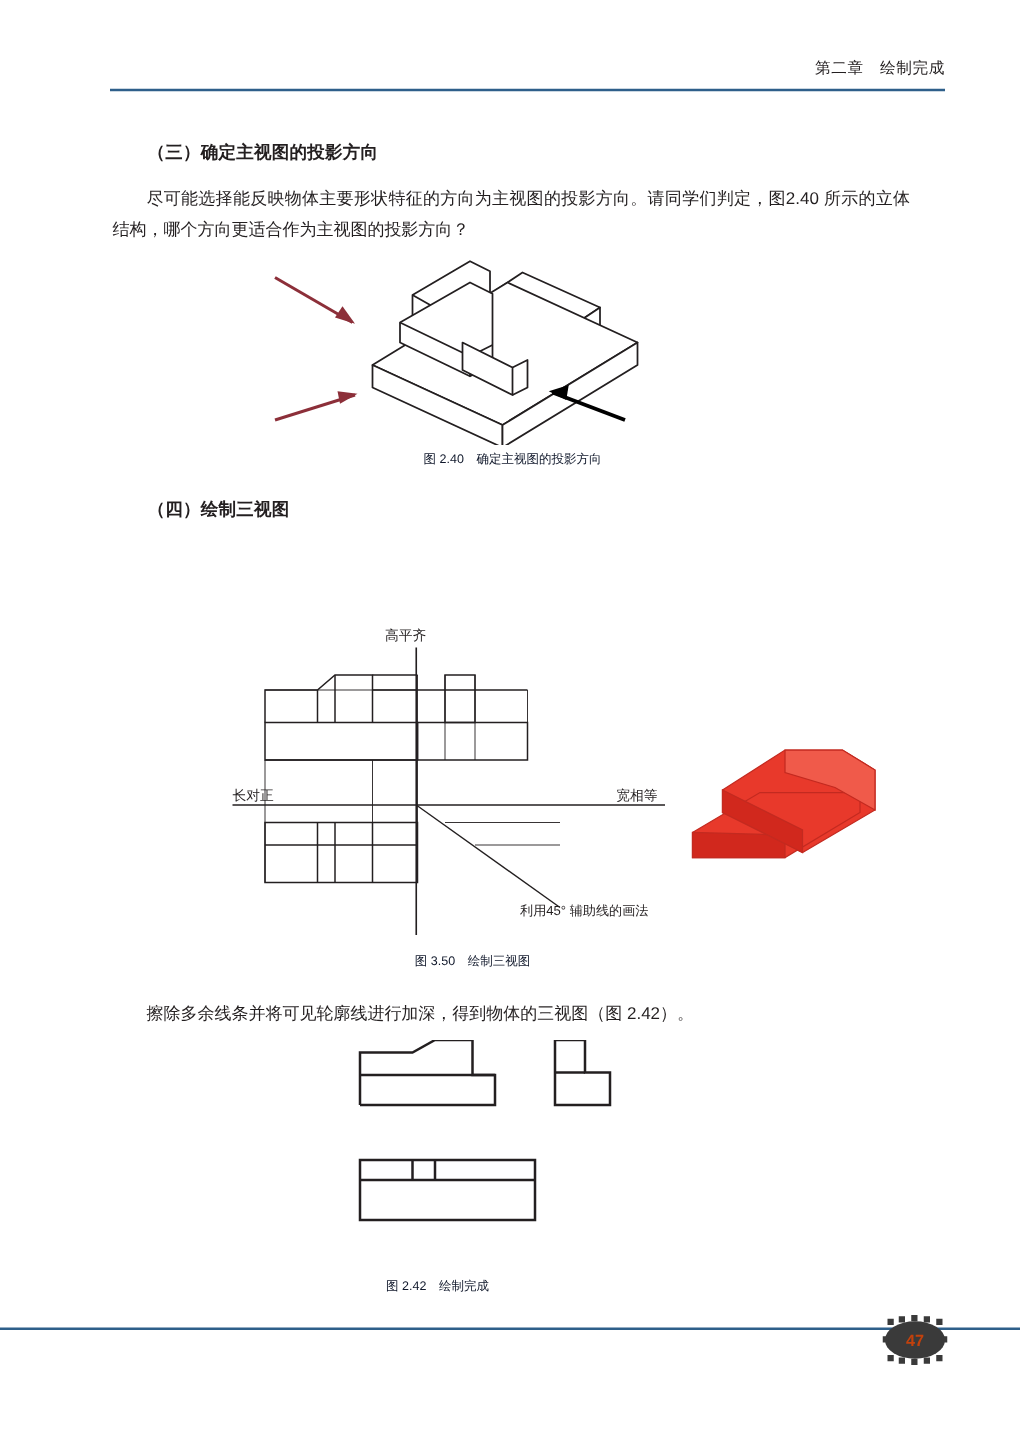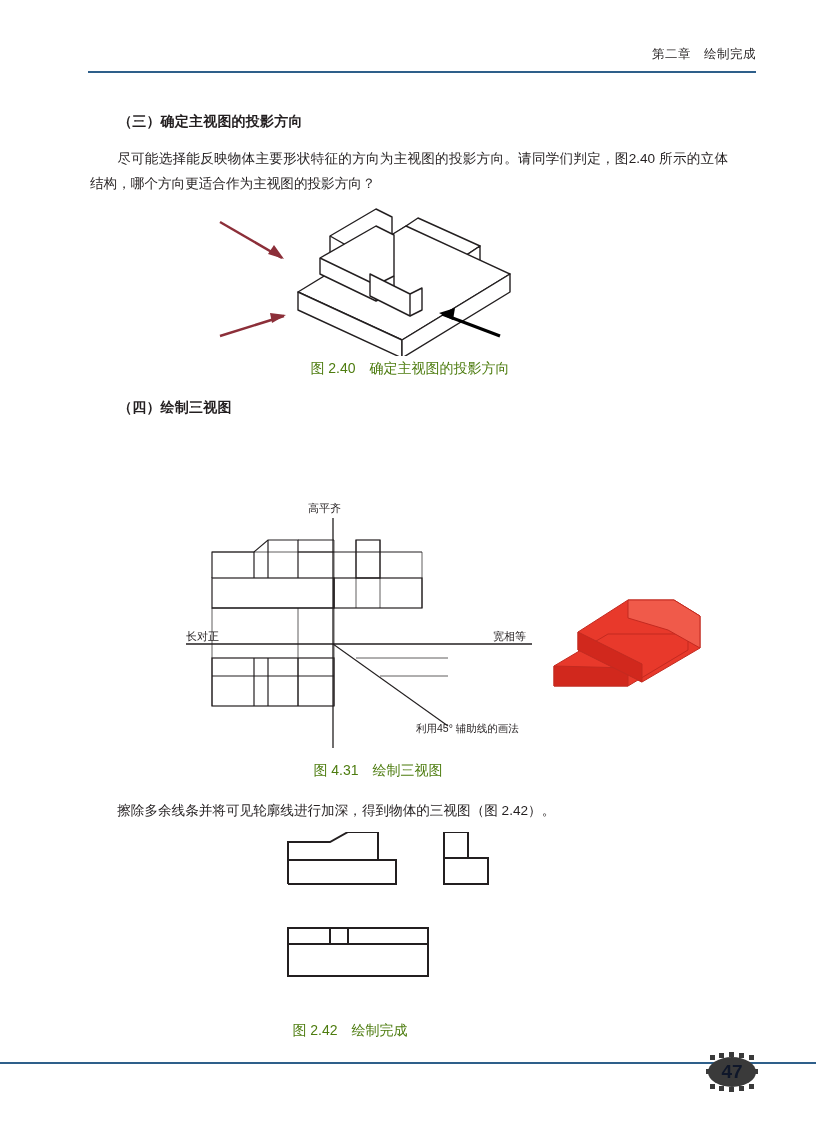--- a/index.html
+++ b/index.html
@@ -30,37 +30,37 @@
     position:absolute;font-size:14px;font-weight:bold;color:#231f20;
     letter-spacing:.2px;
   }
   .para{
     position:absolute;font-size:13.6px;line-height:25px;color:#231f20;
     text-align:justify;
   }
   .indent{ text-indent:2em; }
 
   .figcap{
-    position:absolute;width:100%;text-align:center;font-size:14px;color:#4d7c0f;
+    position:absolute;width:100%;text-align:center;font-size:10px;color:#0f172a;
   }
 
   
   .fig{position:absolute;}
 
   
   .footer-rule{
     position:absolute;left:0;right:0;top:1062px;height:2px;background:#2e5f8a;
   }
   .pagenum-wrap{
     position:absolute;right:58px;top:1052px;width:52px;height:40px;
   }
   .pagenum{
     position:absolute;left:0;top:0;width:52px;height:40px;
     display:flex;align-items:center;justify-content:center;
-    color:#0f172a;font-size:19px;font-weight:bold;
+    color:#c2410c;font-size:13px;font-weight:bold;
   }
   svg{display:block;}
 </style>
 </head>
 <body>
 
 <div class="page">
 
   <div class="header">
     <div class="header-title">第二章　绘制完成</div>
@@ -178,21 +178,21 @@
       </g>
 
       <g>
         <polygon points="470,132 520,100 566,100 592,116 592,148 534,182 470,150" fill="#e8392b" stroke="#c32a20" stroke-width="1"></polygon>
         <polygon points="446,166 500,134 580,134 580,150 520,186 446,186" fill="#e8392b" stroke="#c32a20" stroke-width="1"></polygon>
         <polygon points="446,166 446,186 520,186 520,168" fill="#d1281d" stroke="#c32a20" stroke-width="1"></polygon>
         <polygon points="470,132 470,150 534,182 534,164" fill="#d1281d" stroke="#c32a20" stroke-width="1"></polygon>
         <polygon points="520,100 566,100 592,116 592,148 560,130 520,118" fill="#f05a4a" stroke="#c32a20" stroke-width="1"></polygon>
       </g>
     </svg>
-    <div class="figcap" style="top:262px;left:-10px;width:560px;">图 4.31　绘制三视图</div>
+    <div class="figcap" style="top:262px;left:-10px;width:560px;">图 3.50　绘制三视图</div>
   </div>
 
   <div class="para indent" style="left:90px;top:798px;width:638px;">擦除多余线条并将可见轮廓线进行加深，得到物体的三视图（图 2.42）。</div>
 
   <div class="fig" style="left:200px;top:832px;width:420px;height:210px;">
     <svg width="420" height="180" viewBox="0 0 420 180">
       <g fill="none" stroke="#231f20" stroke-width="2">
 
         <polyline points="88,52 88,10 130,10 148,0 178,0 178,28 196,28 196,52 88,52"></polyline>
         <line x1="88" y1="28" x2="196" y2="28"></line>

